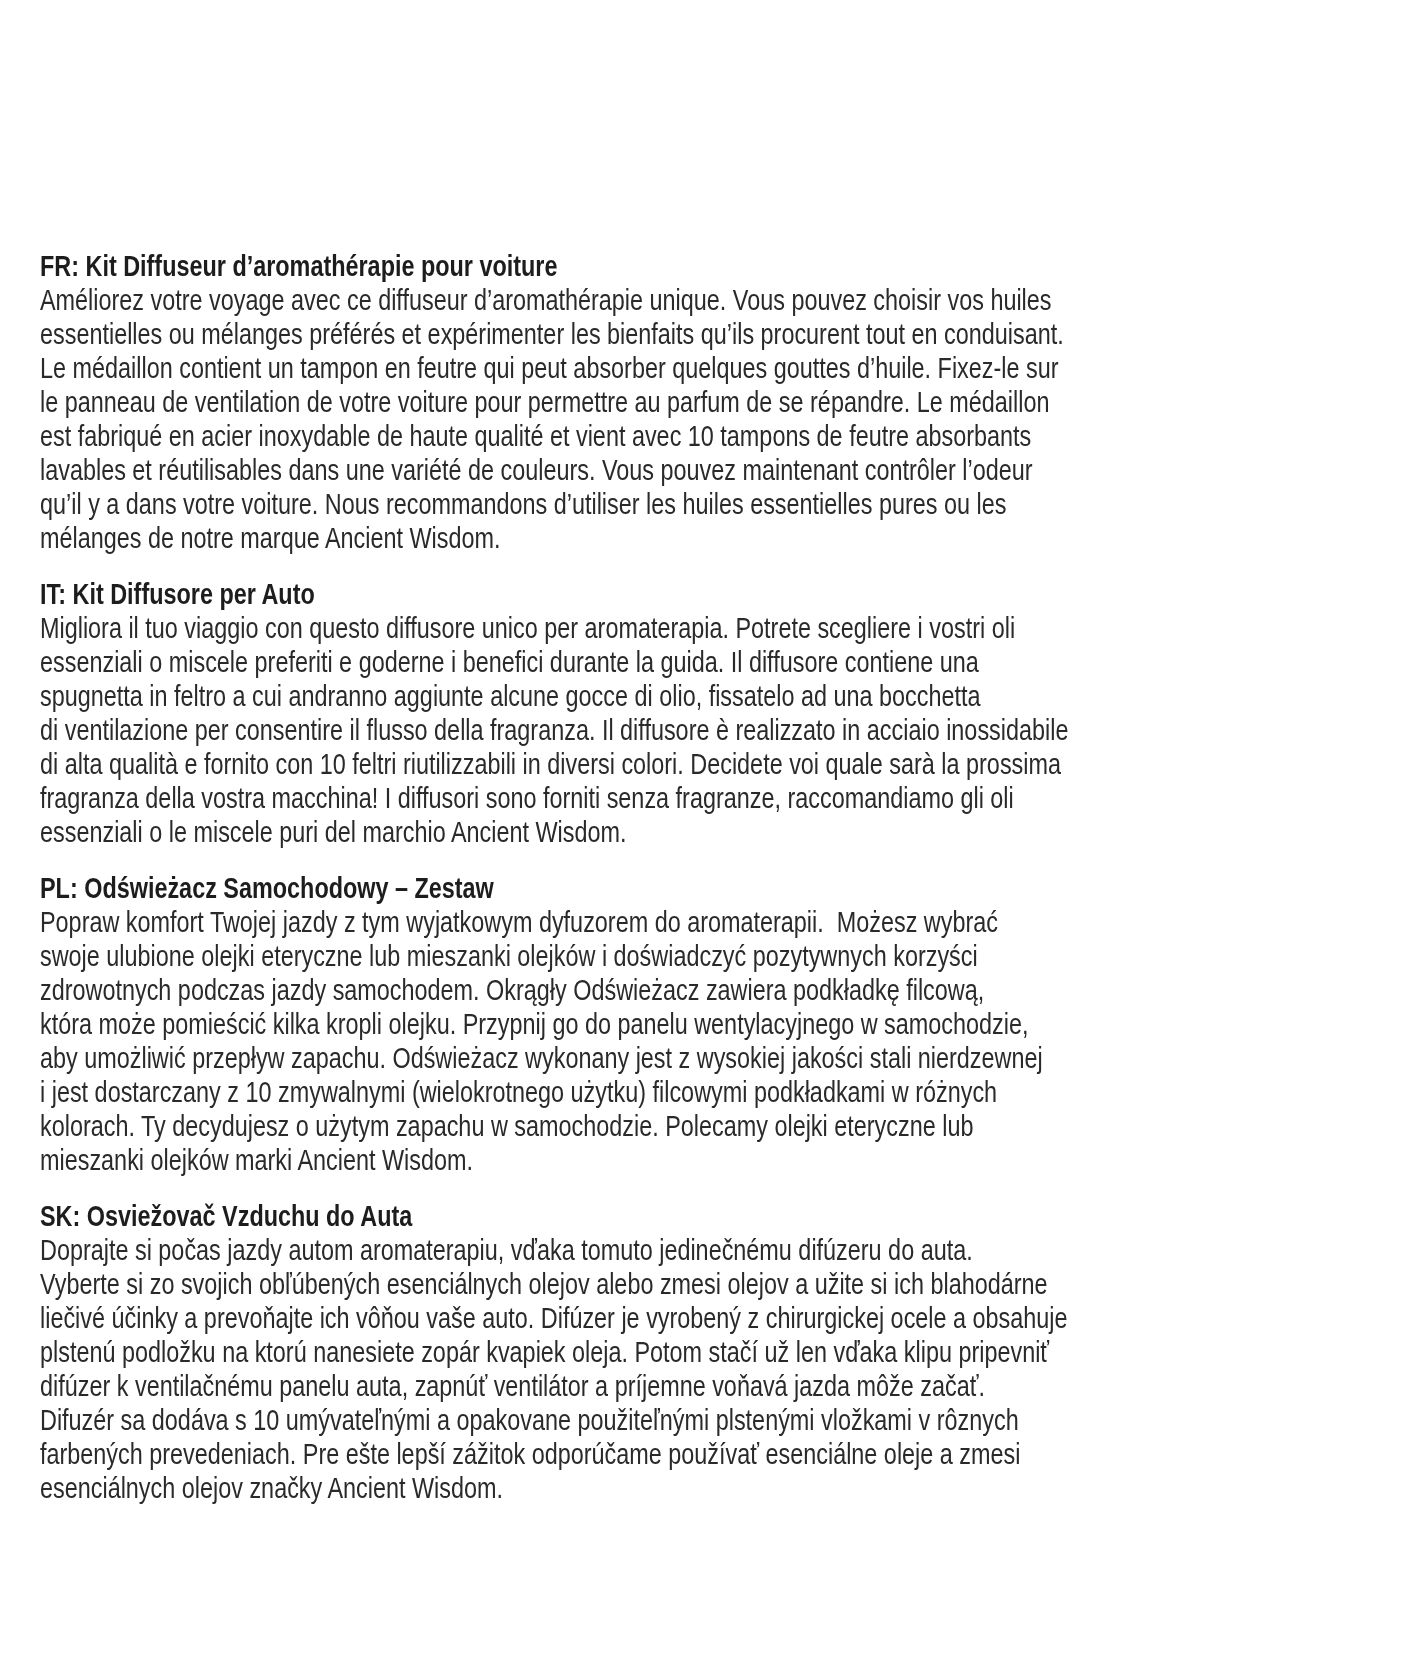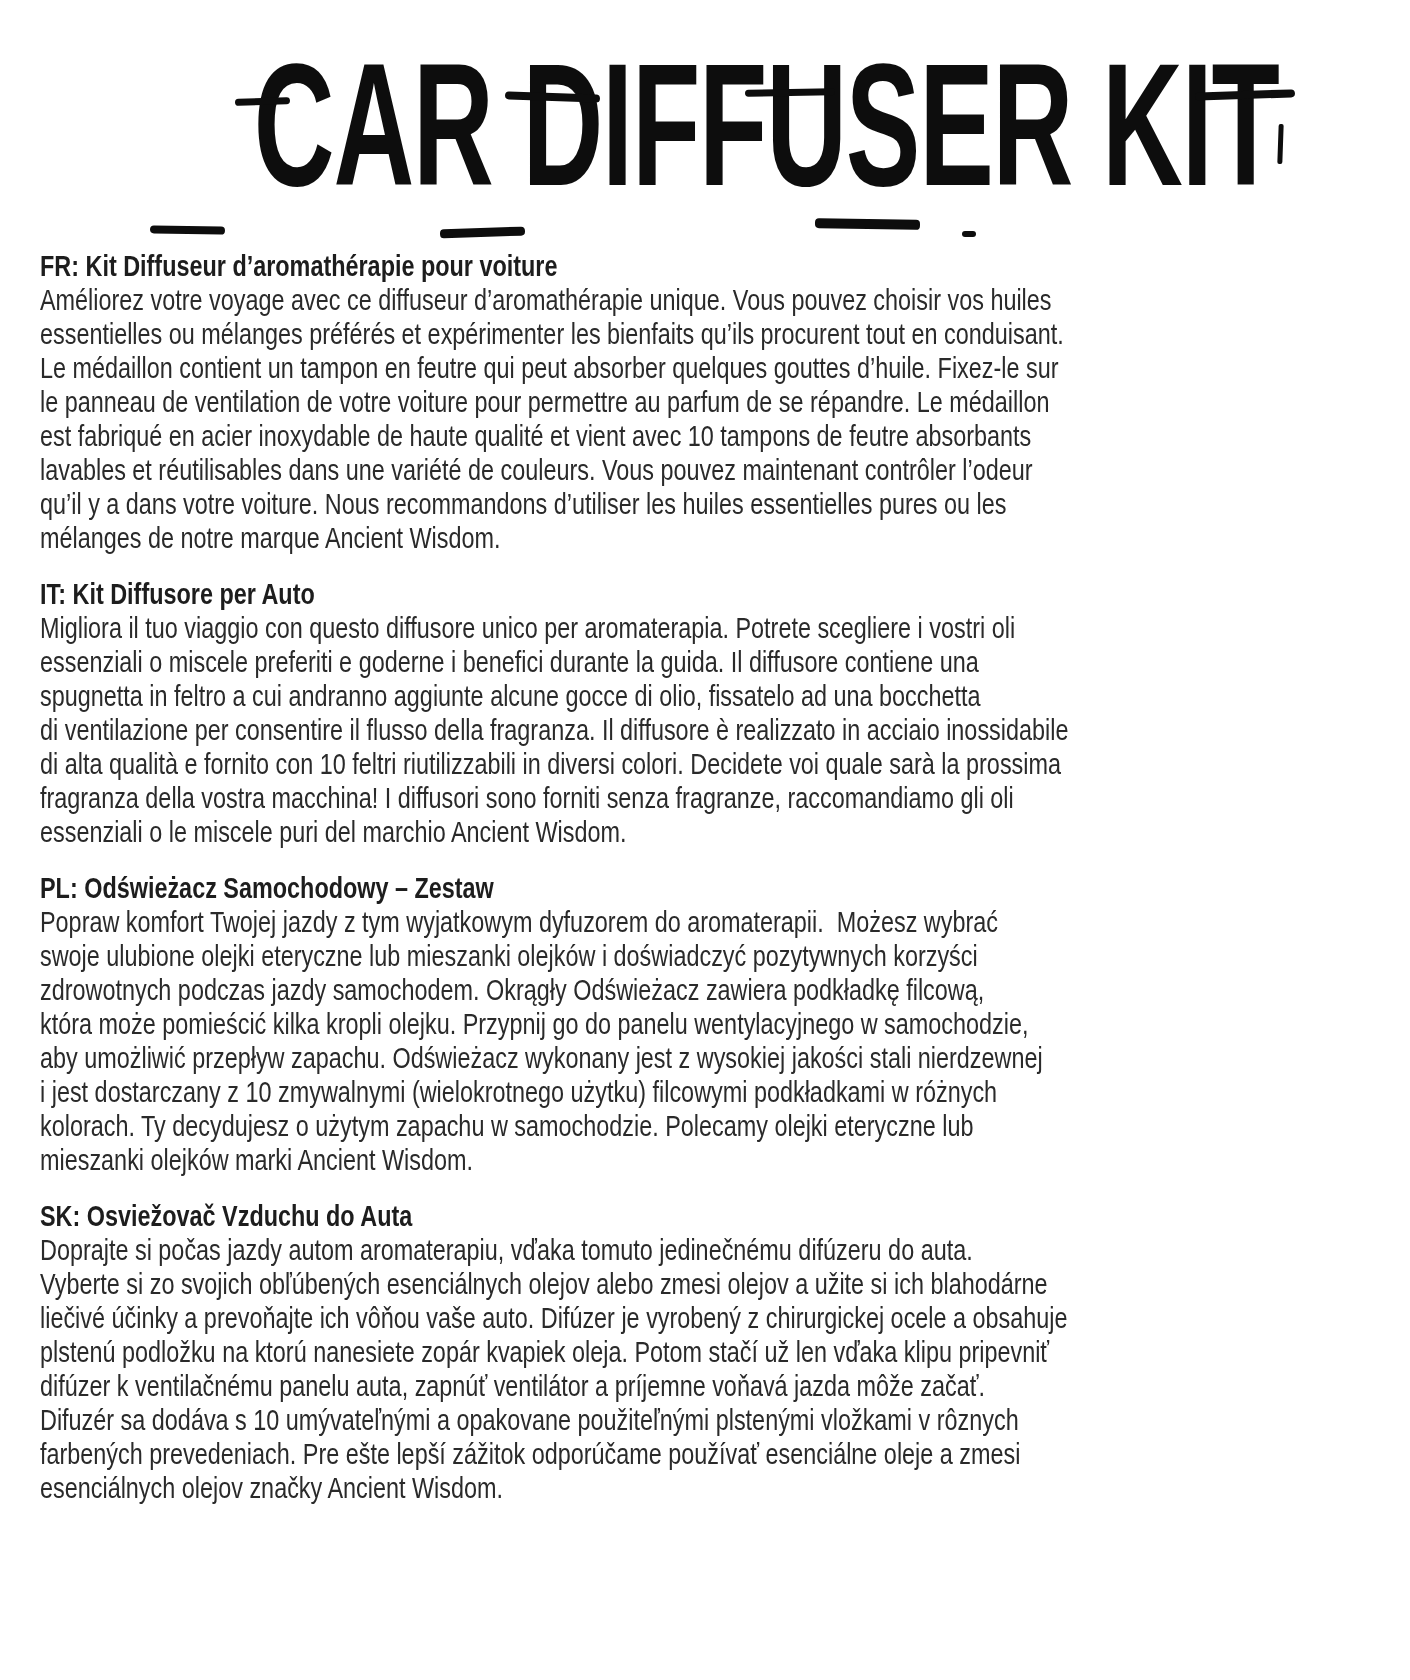--- a/index.html
+++ b/index.html
@@ -76,32 +76,20 @@
     line-height: 34px;
     white-space: pre-wrap;
     color: #2a2a2a;
   }
 </style>
 </head>
 <body>
 
 <div class="page">
 
-  <header class="title-wrap">
-    <h1 class="title">CAR DIFFUSER KIT</h1>
-    <span class="speck s1"></span>
-    <span class="speck s2"></span>
-    <span class="speck s3"></span>
-    <span class="speck s4"></span>
-    <span class="speck s5"></span>
-    <span class="speck s6"></span>
-    <span class="speck s7"></span>
-    <span class="speck s8"></span>
-    <span class="speck s9"></span>
-  </header>
 
   <main class="content">
 
     <section>
       <h2>FR: Kit Diffuseur d’aromathérapie pour voiture</h2>
       <p>Améliorez votre voyage avec ce diffuseur d’aromathérapie unique. Vous pouvez choisir vos huiles
 essentielles ou mélanges préférés et expérimenter les bienfaits qu’ils procurent tout en conduisant.
 Le médaillon contient un tampon en feutre qui peut absorber quelques gouttes d’huile. Fixez-le sur
 le panneau de ventilation de votre voiture pour permettre au parfum de se répandre. Le médaillon
 est fabriqué en acier inoxydable de haute qualité et vient avec 10 tampons de feutre absorbants

